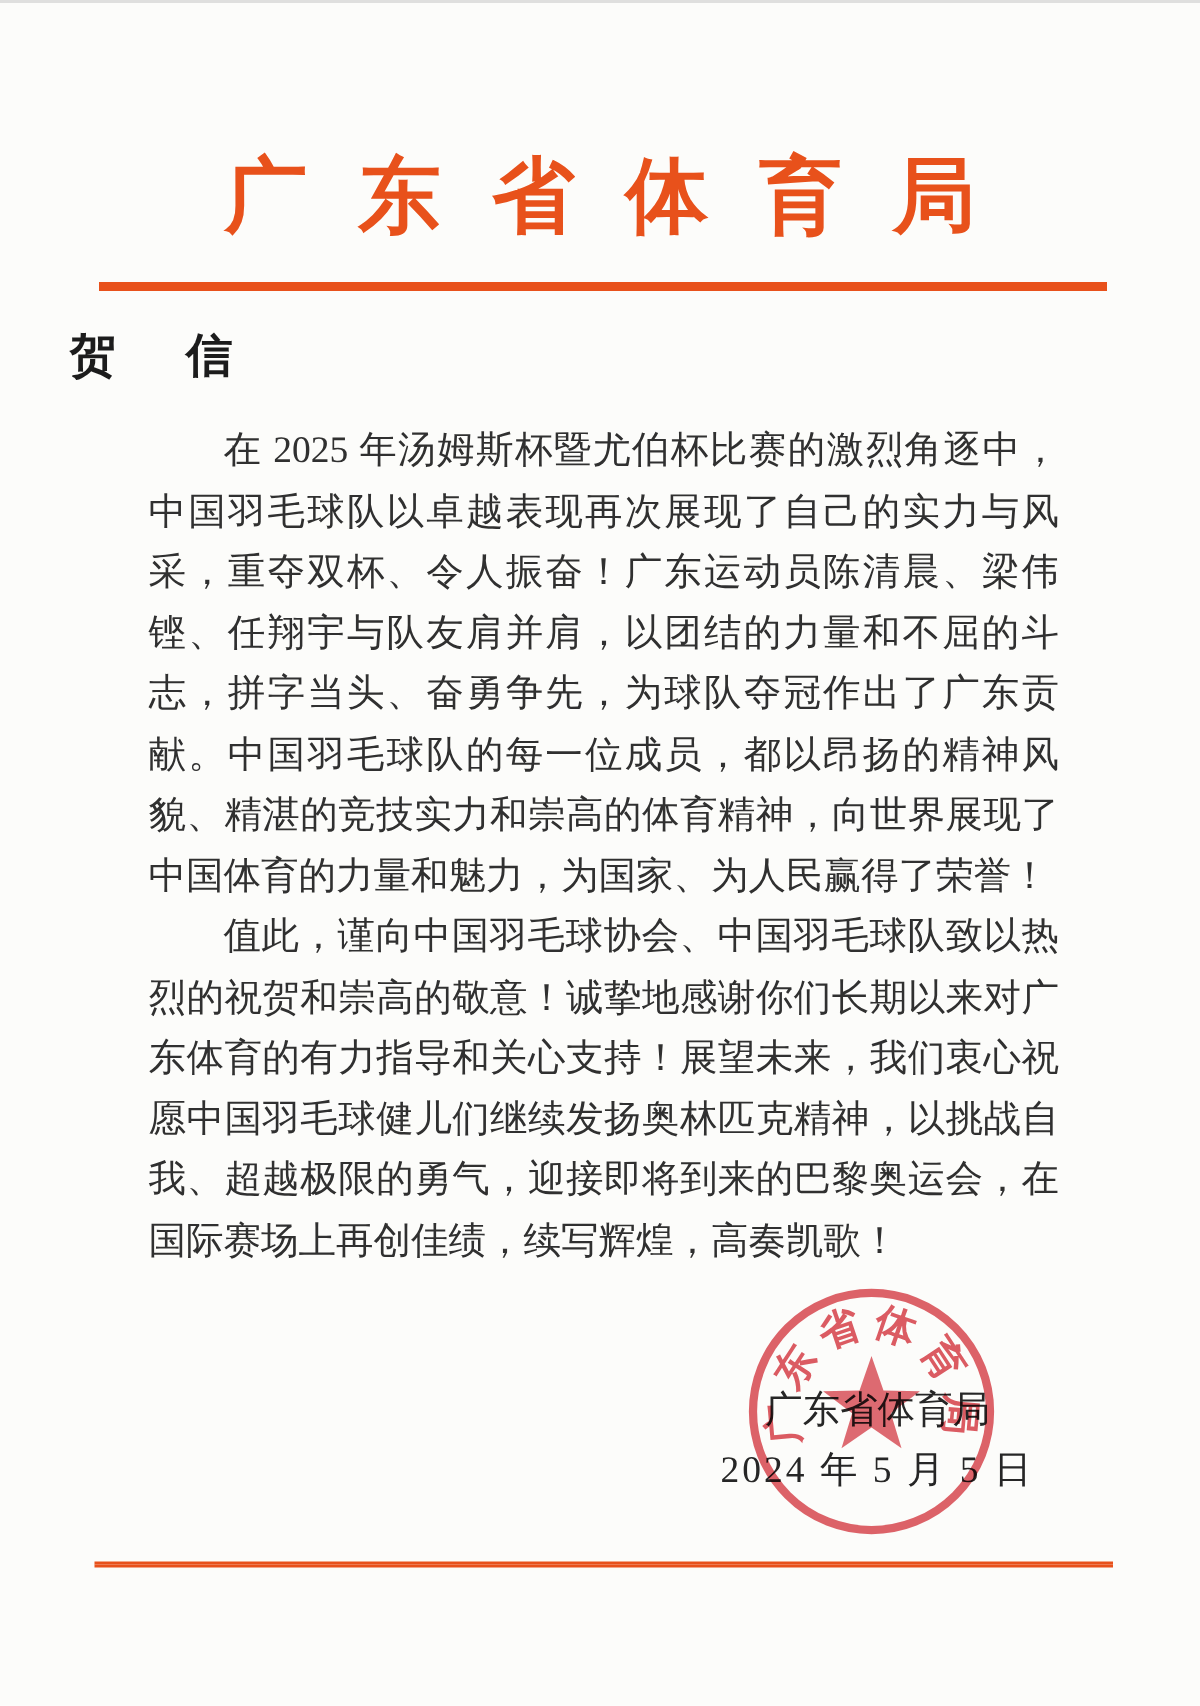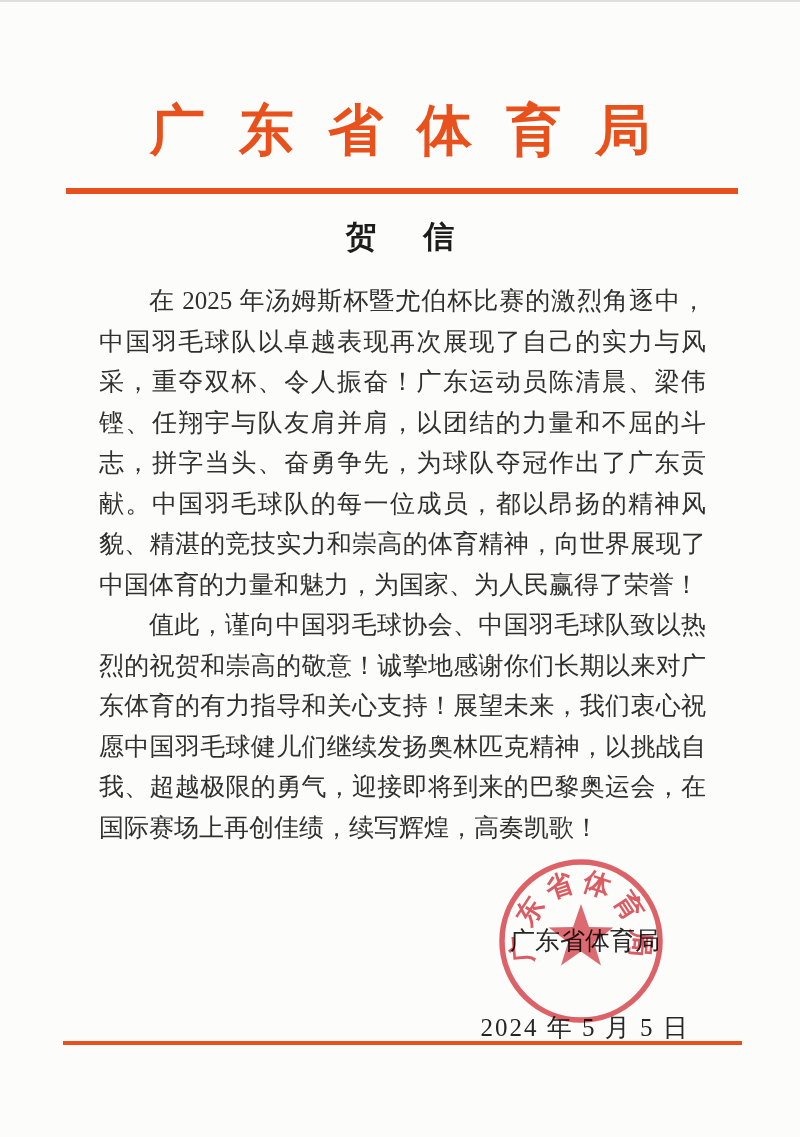--- a/index.html
+++ b/index.html
@@ -28,42 +28,42 @@
     white-space: nowrap;
   }
   .double-rule {
     position: absolute; top: 188px; left: 66px; width: 672px;
     height: 3px;
     border-top: 4px solid var(--accent);
     border-bottom: 2px solid var(--accent);
   }
   .doc-title {
     position: absolute; top: 216px; left: 0; width: 100%;
-    text-align: center;
+    text-align: left;
     font-size: 31px; font-weight: bold;
     color: #1c1c1c;
     letter-spacing: 1.5em; padding-left: 1.5em;
     white-space: nowrap;
   }
   .letter-body {
     position: absolute; top: 281px; left: 99px; width: 607px;
     font-size: 25px; line-height: 40.5px;
     color: var(--ink);
     text-align: justify;
   }
   .letter-body p { margin: 0; }
   .letter-body p.para { text-indent: 2em; }
   .sign-block {
     position: absolute; top: 921px; left: 450px; width: 270px;
     text-align: center;
     font-size: 25px; line-height: 40px;
     color: #262626;
     z-index: 2;
   }
-  .sign-date { letter-spacing: 2px; margin-top: 47px; }
+  .sign-date { letter-spacing: 2px; }
   .seal {
     position: absolute; top: 846px; left: 486px;
     width: 190px; height: 190px;
     mix-blend-mode: multiply;
     opacity: .9;
     z-index: 3;
   }
   .seal .ring { stroke-width: 5.5; opacity: .85; }
   .seal .star { opacity: .8; }
   .seal text {

